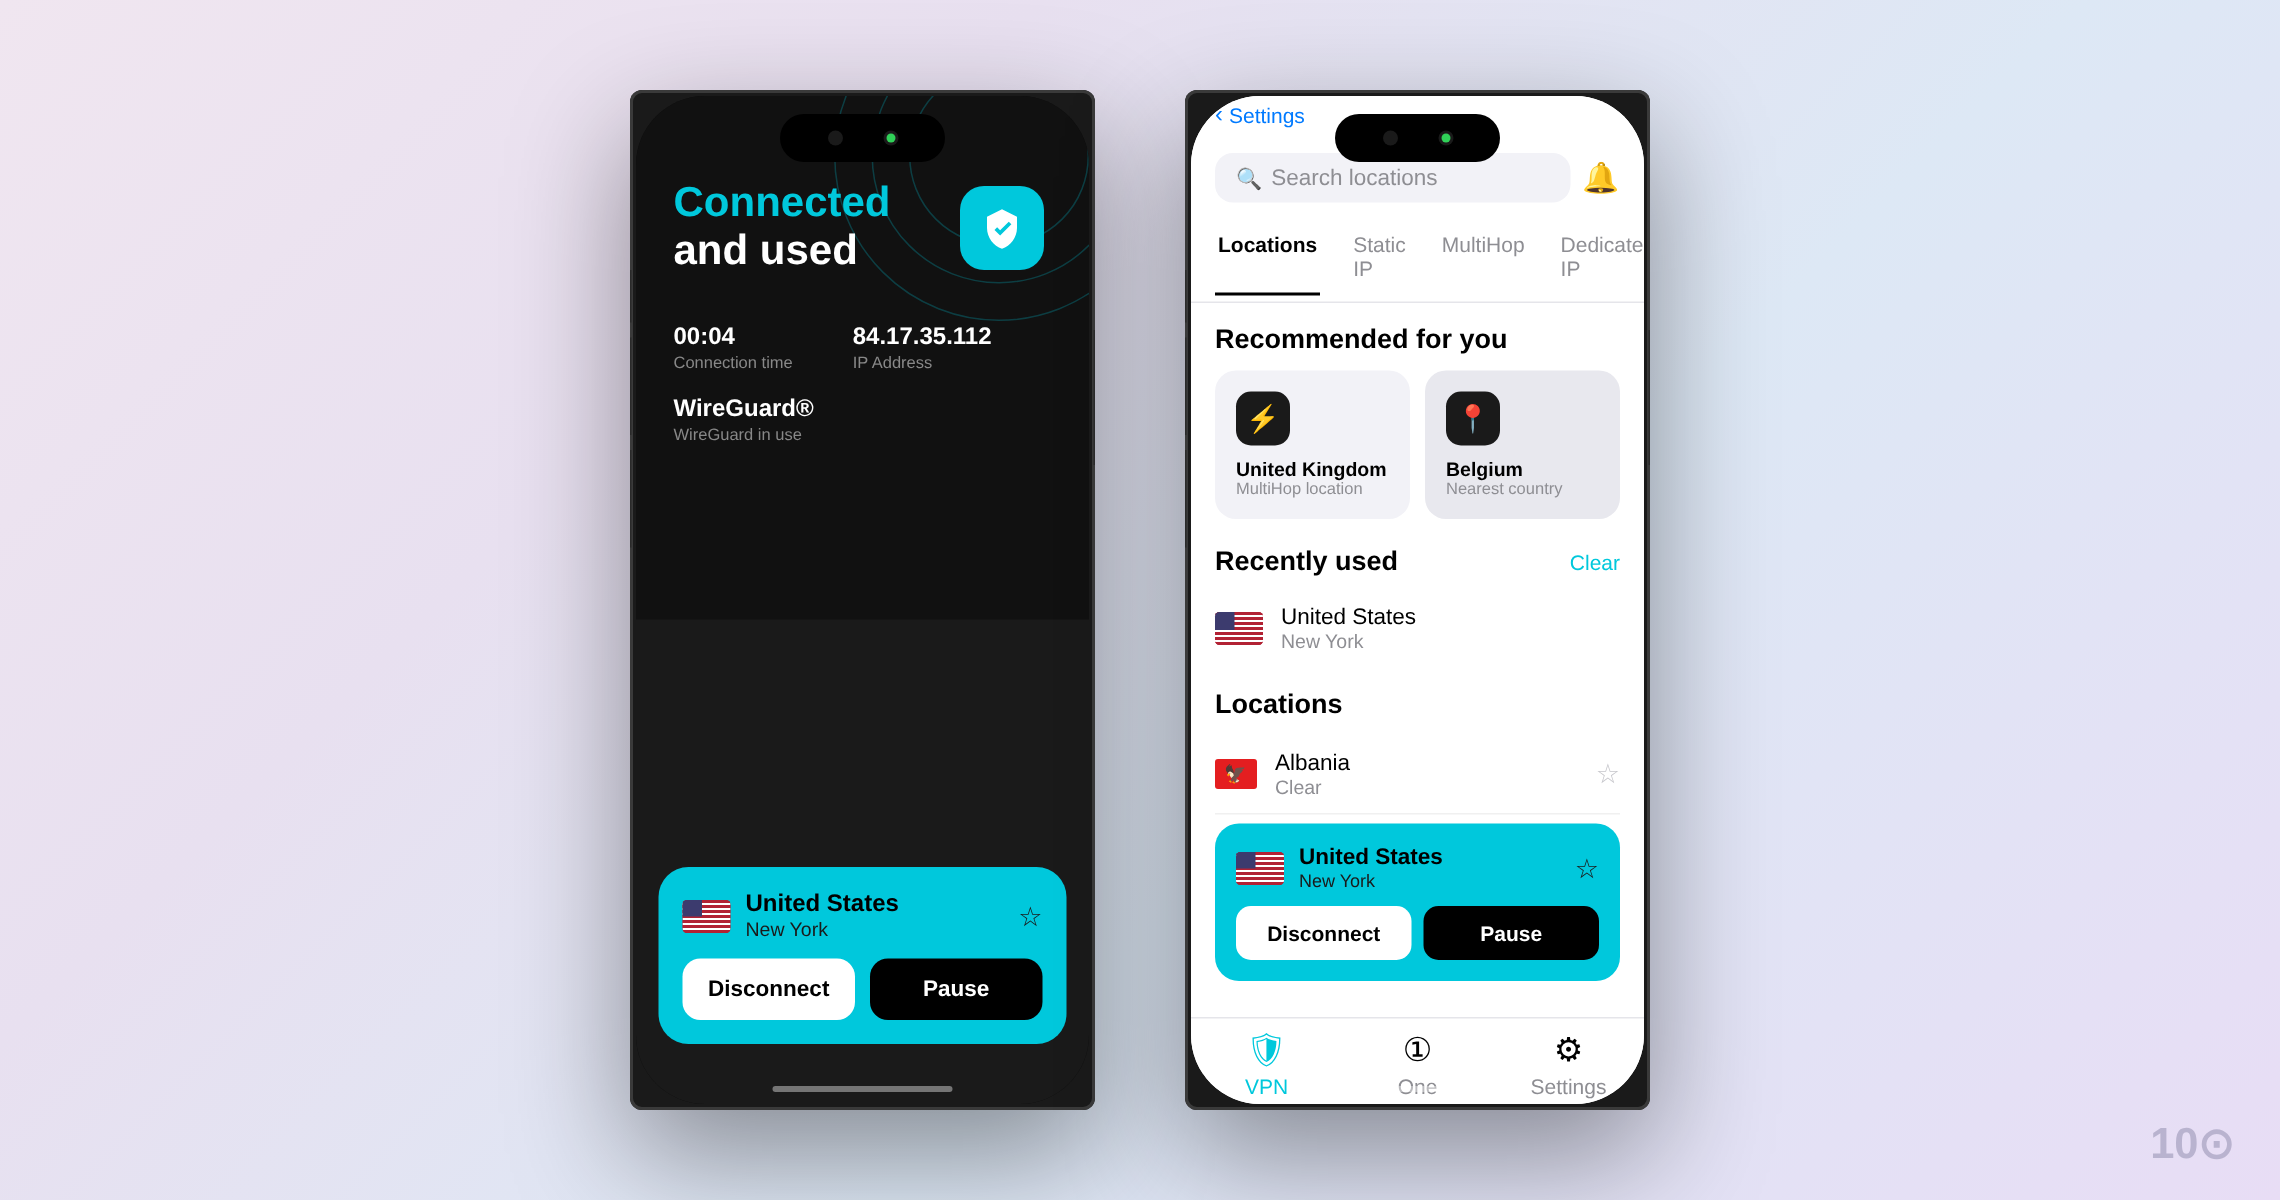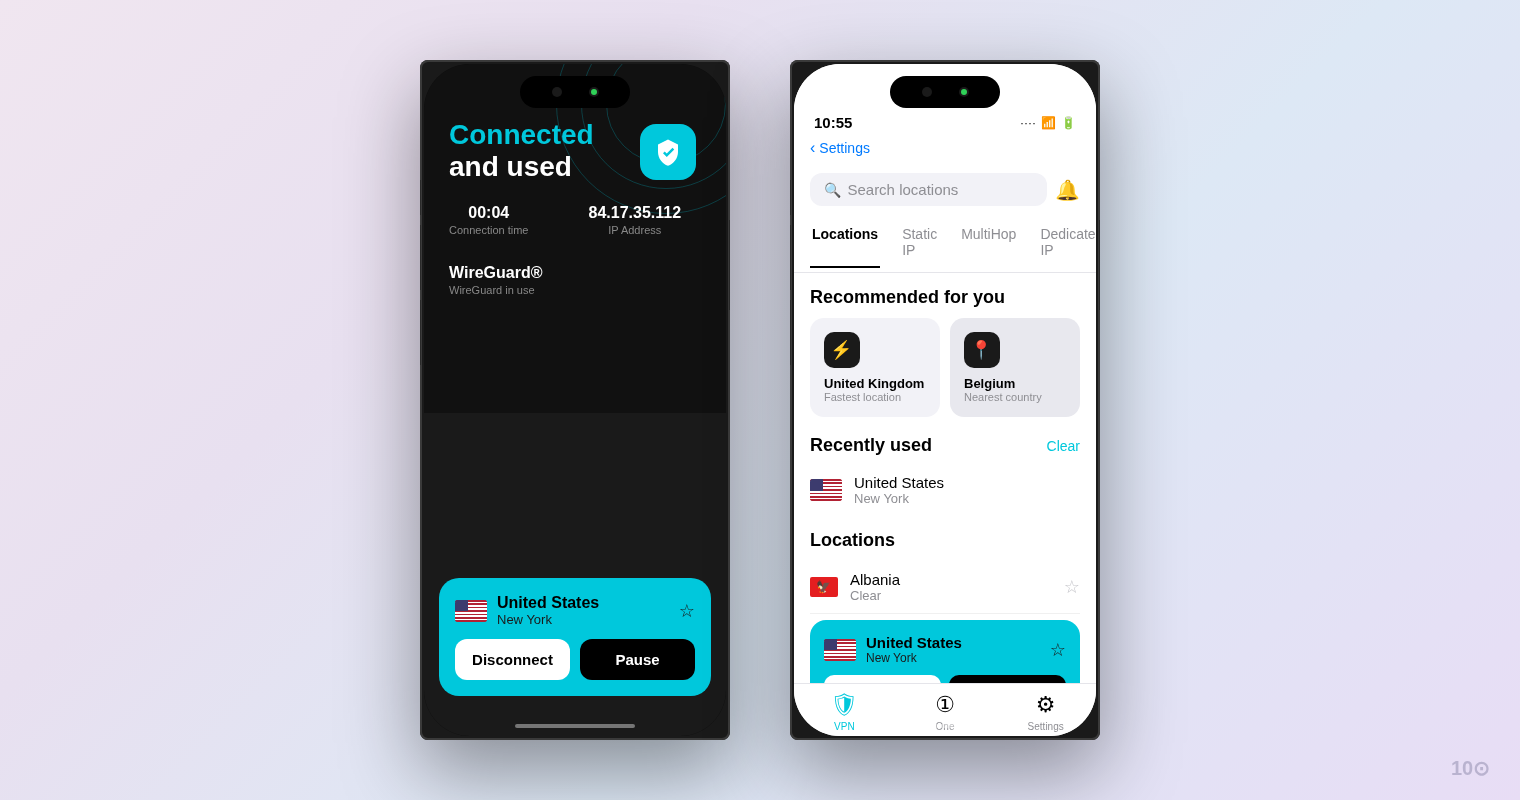--- a/index.html
+++ b/index.html
@@ -192,25 +192,24 @@
     }
 
     .safe-label {
       font-size: 28px;
       font-weight: 700;
       color: white;
     }
 
     .connection-info {
       position: absolute;
-      top: 140px;
+      top: 152px;
       left: 25px;
       display: flex;
-      gap: 60px;
-      text-align: center;
+      gap: 40px;
     }
 
     .info-item .value {
       font-size: 16px;
       font-weight: 600;
       color: white;
     }
 
     .info-item .label {
       font-size: 11px;
@@ -618,38 +617,38 @@
       align-items: center;
       gap: 3px;
       cursor: pointer;
     }
 
     .tab-bar-icon {
       font-size: 22px;
     }
 
     .tab-bar-label {
-      font-size: 10px;
+      font-size: 14px;
       color: #8e8e93;
     }
 
     .tab-bar-item.active .tab-bar-label {
       color: #00c8dc;
     }
 
     .tab-bar-item.active .tab-bar-icon {
       color: #00c8dc;
     }
 
     
     .watermark {
       position: absolute;
       bottom: 20px;
       right: 30px;
-      font-size: 20px;
+      font-size: 29px;
       font-weight: 700;
       color: rgba(80,80,120,0.3);
     }
 
     
     .us-flag {
       width: 32px;
       height: 22px;
       border-radius: 3px;
       overflow: hidden;
@@ -787,28 +786,20 @@
     <div class="side-btn-left3"></div>
     <div class="side-btn-right"></div>
     <div class="phone-inner">
       <div class="phone2-screen">
 
         <div class="dynamic-island">
           <div class="di-dot"></div>
           <div class="di-dot green"></div>
         </div>
 
-        <div class="status-bar" style="padding-top:50px;">
-          <span class="status-time">10:55</span>
-          <div class="status-icons">
-            <span class="status-icon-sm">····</span>
-            <span class="status-icon-sm">📶</span>
-            <span class="status-icon-sm">🔋</span>
-          </div>
-        </div>
 
         <div class="back-nav">
           <span class="back-arrow">‹</span>
           <span class="back-text">Settings</span>
         </div>
 
         <div class="search-container">
           <div class="search-bar">
             <span class="search-icon-ph">🔍</span>
             <span class="search-placeholder">Search locations</span>
@@ -823,21 +814,21 @@
           <div class="tab-item">Dedicated IP</div>
         </div>
 
         <div class="locations-content">
 
           <div class="section-title">Recommended for you</div>
           <div class="recommended-cards">
             <div class="rec-card">
               <div class="rec-card-icon">⚡</div>
               <div class="rec-card-country">United Kingdom</div>
-              <div class="rec-card-sub">Fastest location</div>
+              <div class="rec-card-sub">MultiHop location</div>
             </div>
             <div class="rec-card selected">
               <div class="rec-card-icon location-pin">📍</div>
               <div class="rec-card-country">Belgium</div>
               <div class="rec-card-sub">Nearest country</div>
             </div>
           </div>
 
           <div class="recently-header">
             <span class="recently-title">Recently used</span>

